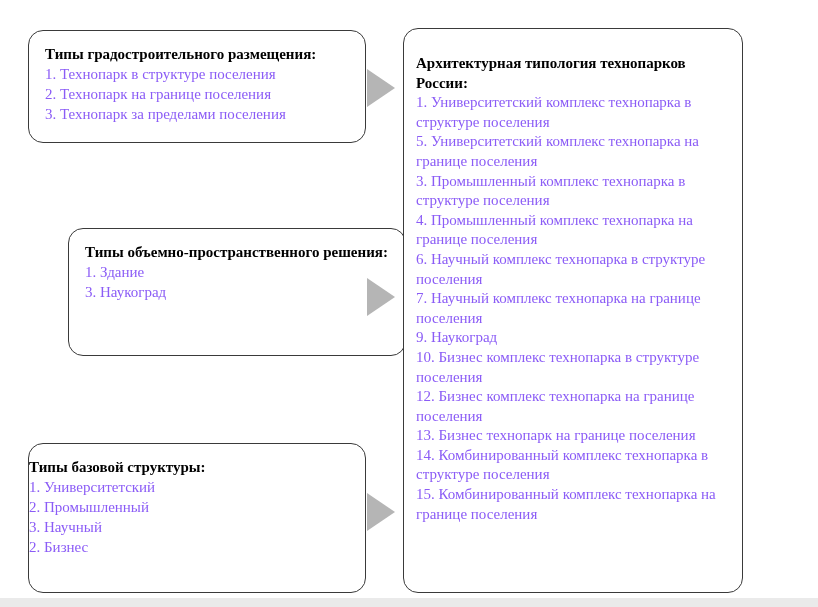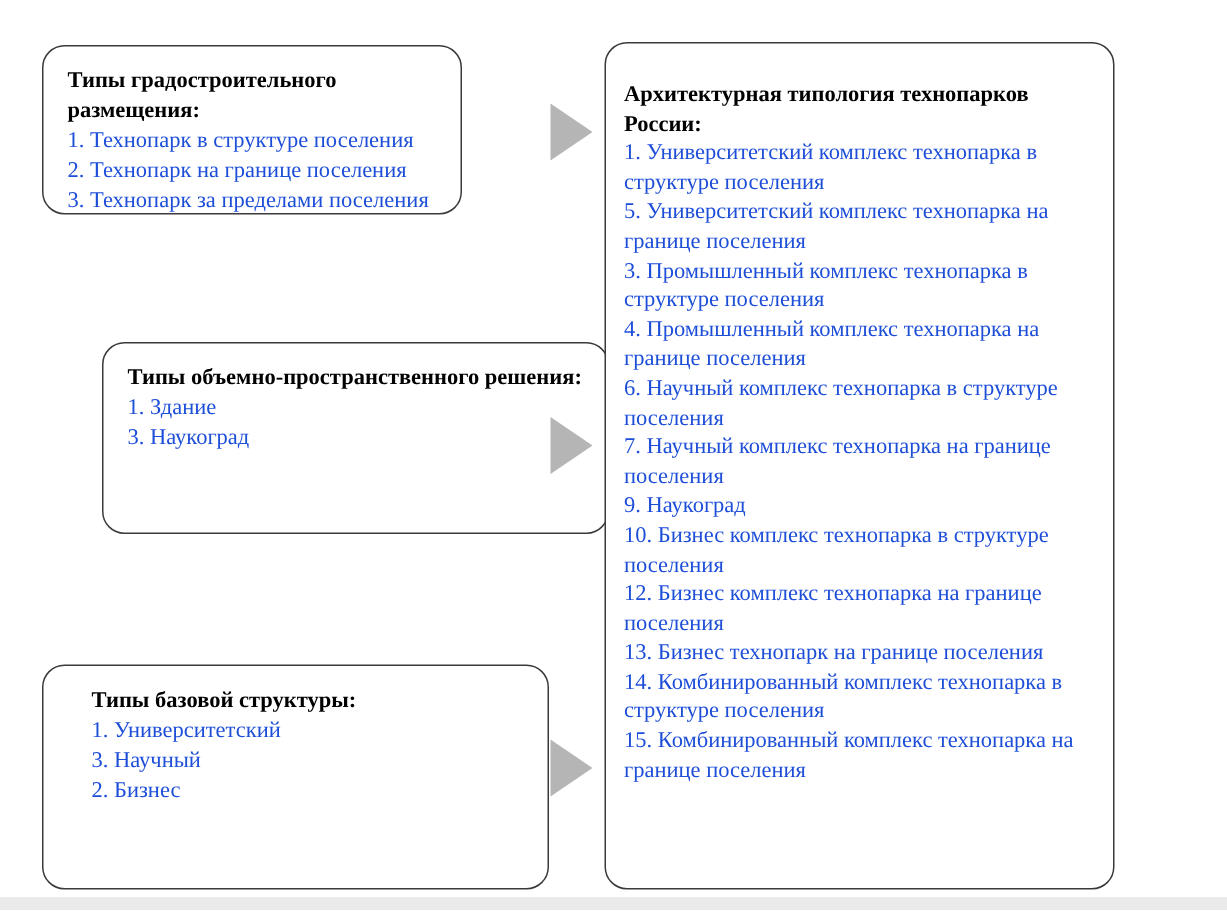--- a/index.html
+++ b/index.html
@@ -23,25 +23,25 @@
     border: 1.6px solid #3a3a3a;
     border-radius: 15px;
     font-size: 15px;
     line-height: 20px;
   }
   .rbox .title {
     font-weight: bold;
     color: #000000;
   }
   .rbox .line {
-    color: #1d4ed8;
+    color: #8b5cf6;
   }
-  #box-placement { left: 28px; top: 30px;  width: 280px; height: 113px; padding: 13px 14px 0 16px; }
+  #box-placement { left: 28px; top: 30px;  width: 338px; height: 113px; padding: 13px 14px 0 16px; }
   #box-volume    { left: 28px; top: 228px; width: 338px; height: 128px; padding: 13px 14px 0 16px; margin-left: 40px; }
-  #box-structure { left: 28px; top: 443px; width: 338px; height: 150px; padding: 13px 14px 0 32px; }
+  #box-structure { left: 28px; top: 443px; width: 338px; height: 150px; padding: 13px 14px 0 0; }
   #box-result    { left: 403px; top: 28px; width: 340px; height: 565px; padding: 25px 12px 0 12px; line-height: 19.6px; }
   .arrow {
     position: absolute;
     width: 0;
     height: 0;
     border-top: 19px solid transparent;
     border-bottom: 19px solid transparent;
     border-left: 28px solid #b5b5b5;
   }
   #arrow-1 { left: 367px; top: 69px; }
@@ -70,20 +70,21 @@
 
   <div class="rbox" id="box-volume">
     <div class="title">Типы объемно-пространственного решения:</div>
     <div class="line">1. Здание</div>
     <div class="line">3. Наукоград</div>
   </div>
 
   <div class="rbox" id="box-structure">
     <div class="title">Типы базовой структуры:</div>
     <div class="line">1. Университетский</div>
+    <div class="line">2. Промышленный</div>
     <div class="line">3. Научный</div>
     <div class="line">2. Бизнес</div>
   </div>
 
   <div class="arrow" id="arrow-1"></div>
   <div class="arrow" id="arrow-2"></div>
   <div class="arrow" id="arrow-3"></div>
 
   <div class="rbox" id="box-result">
     <div class="title">Архитектурная типология технопарков России:</div>

